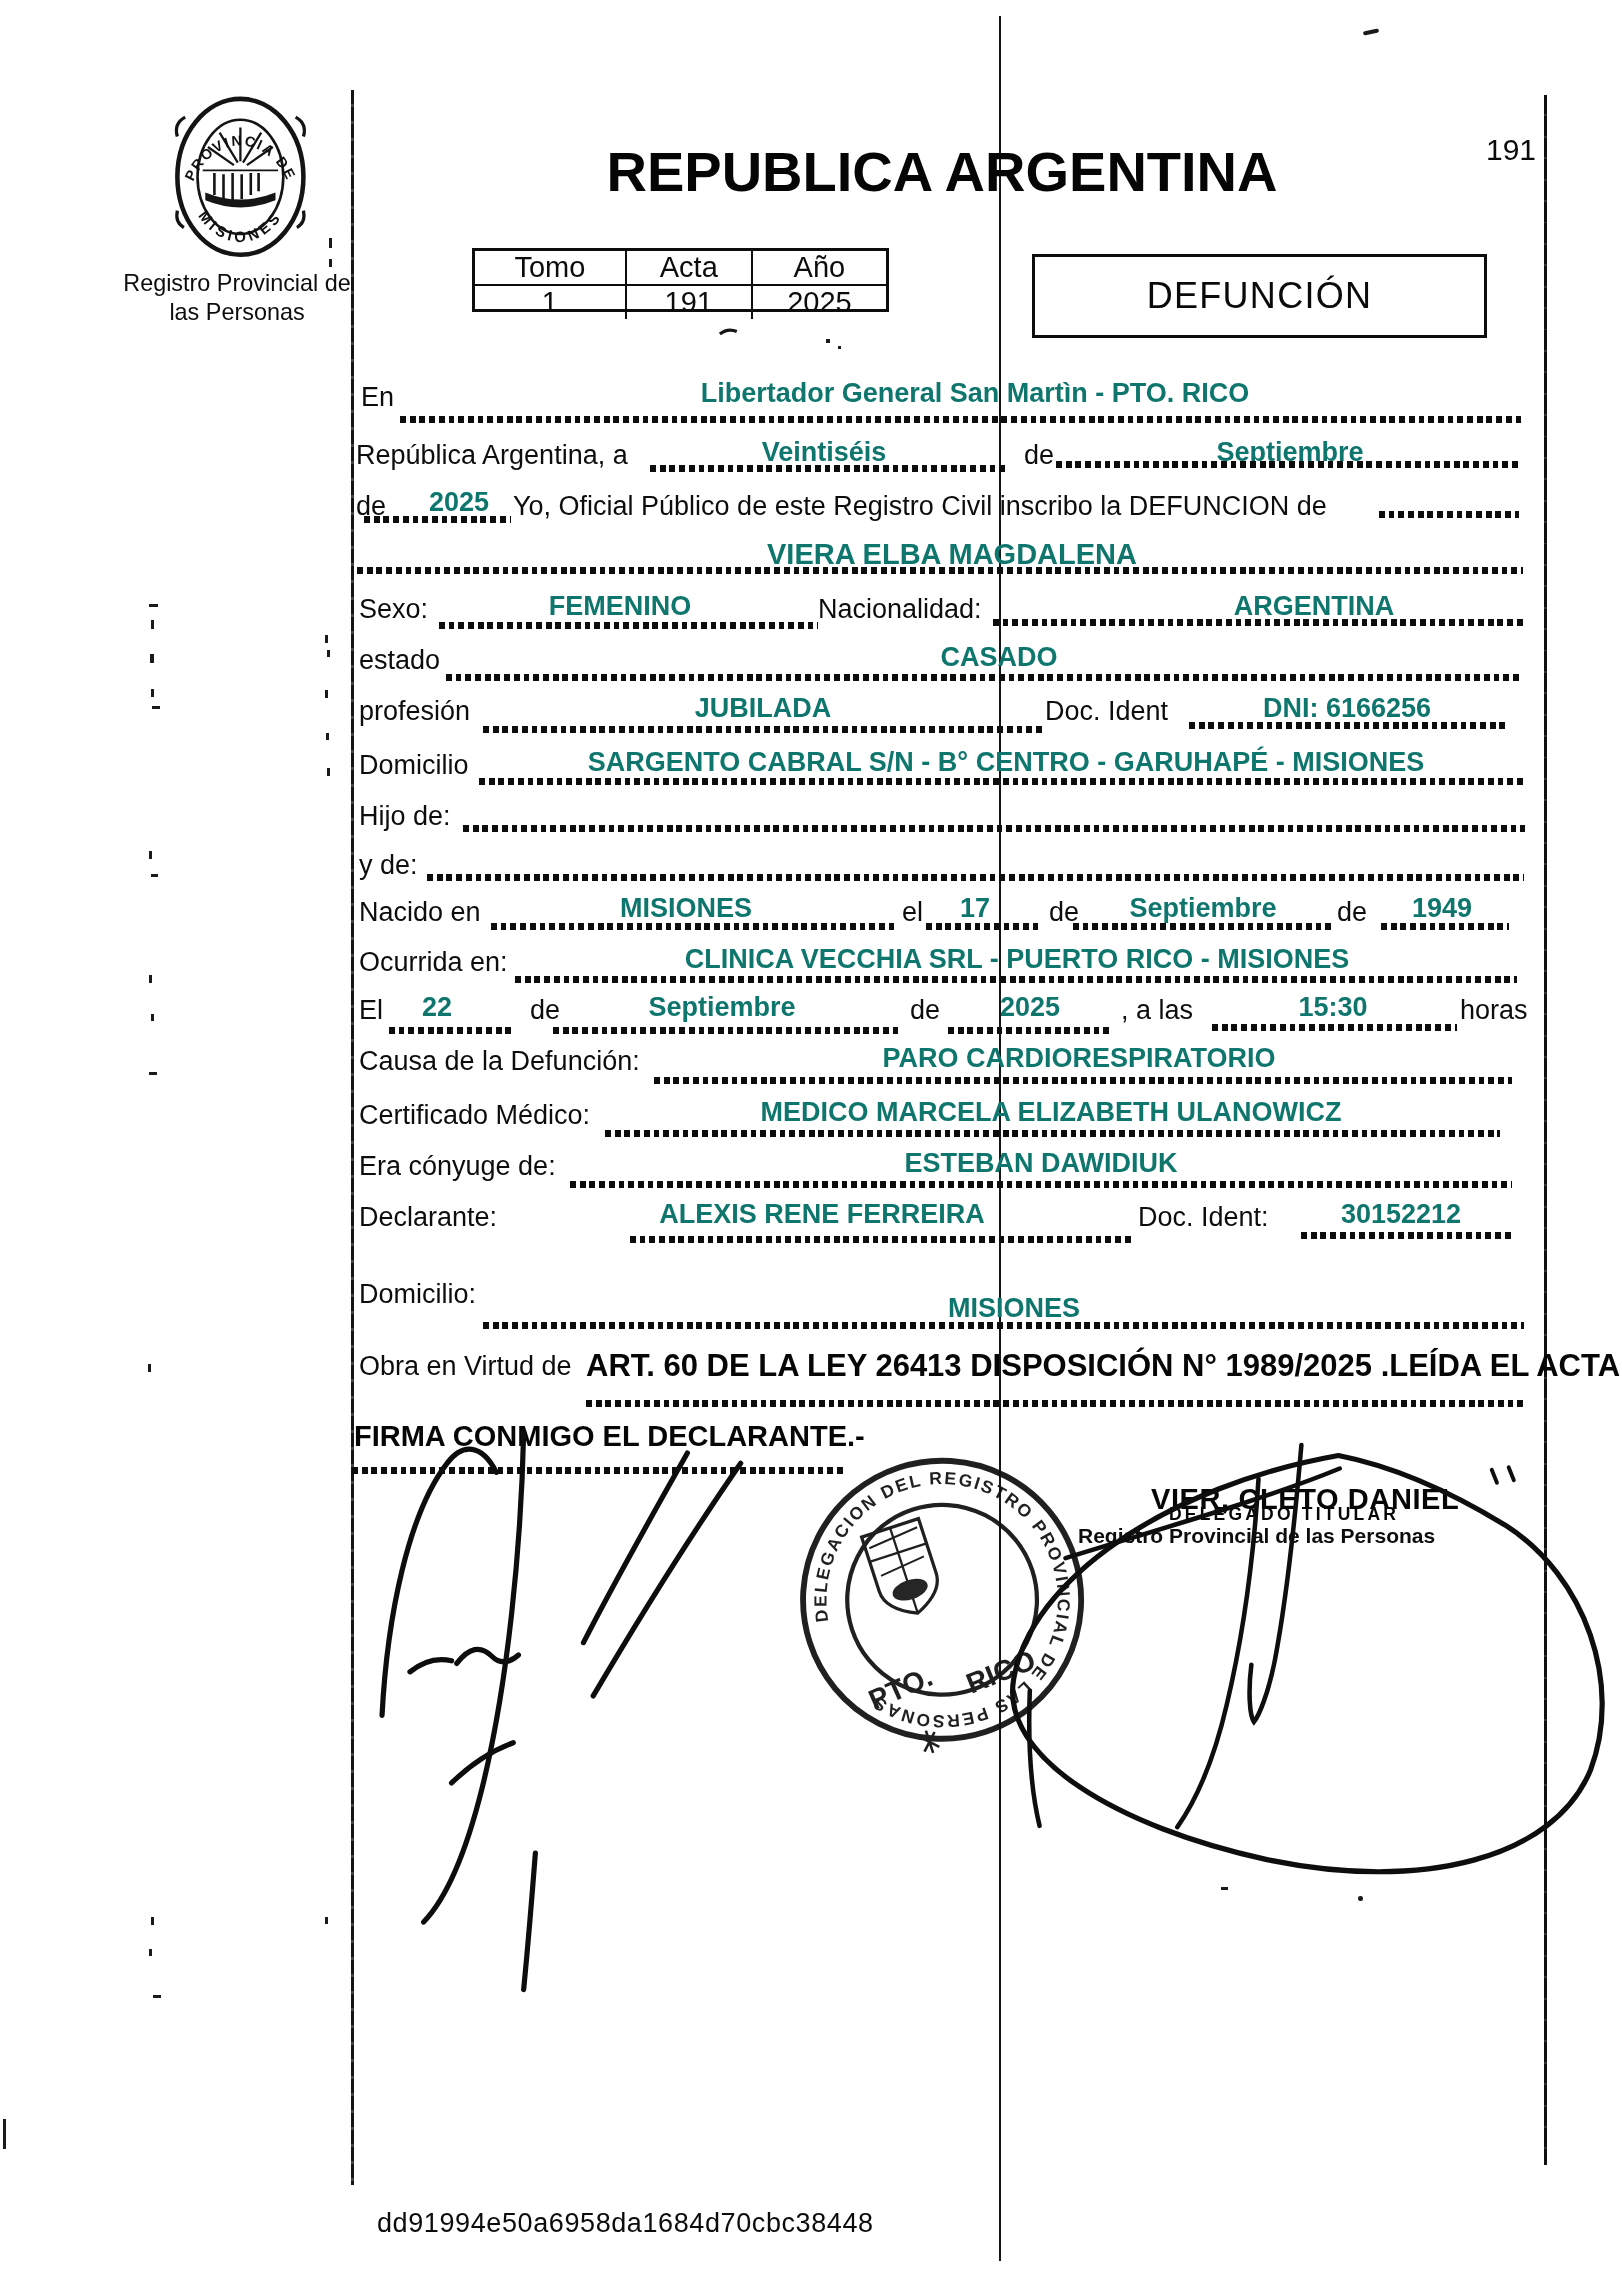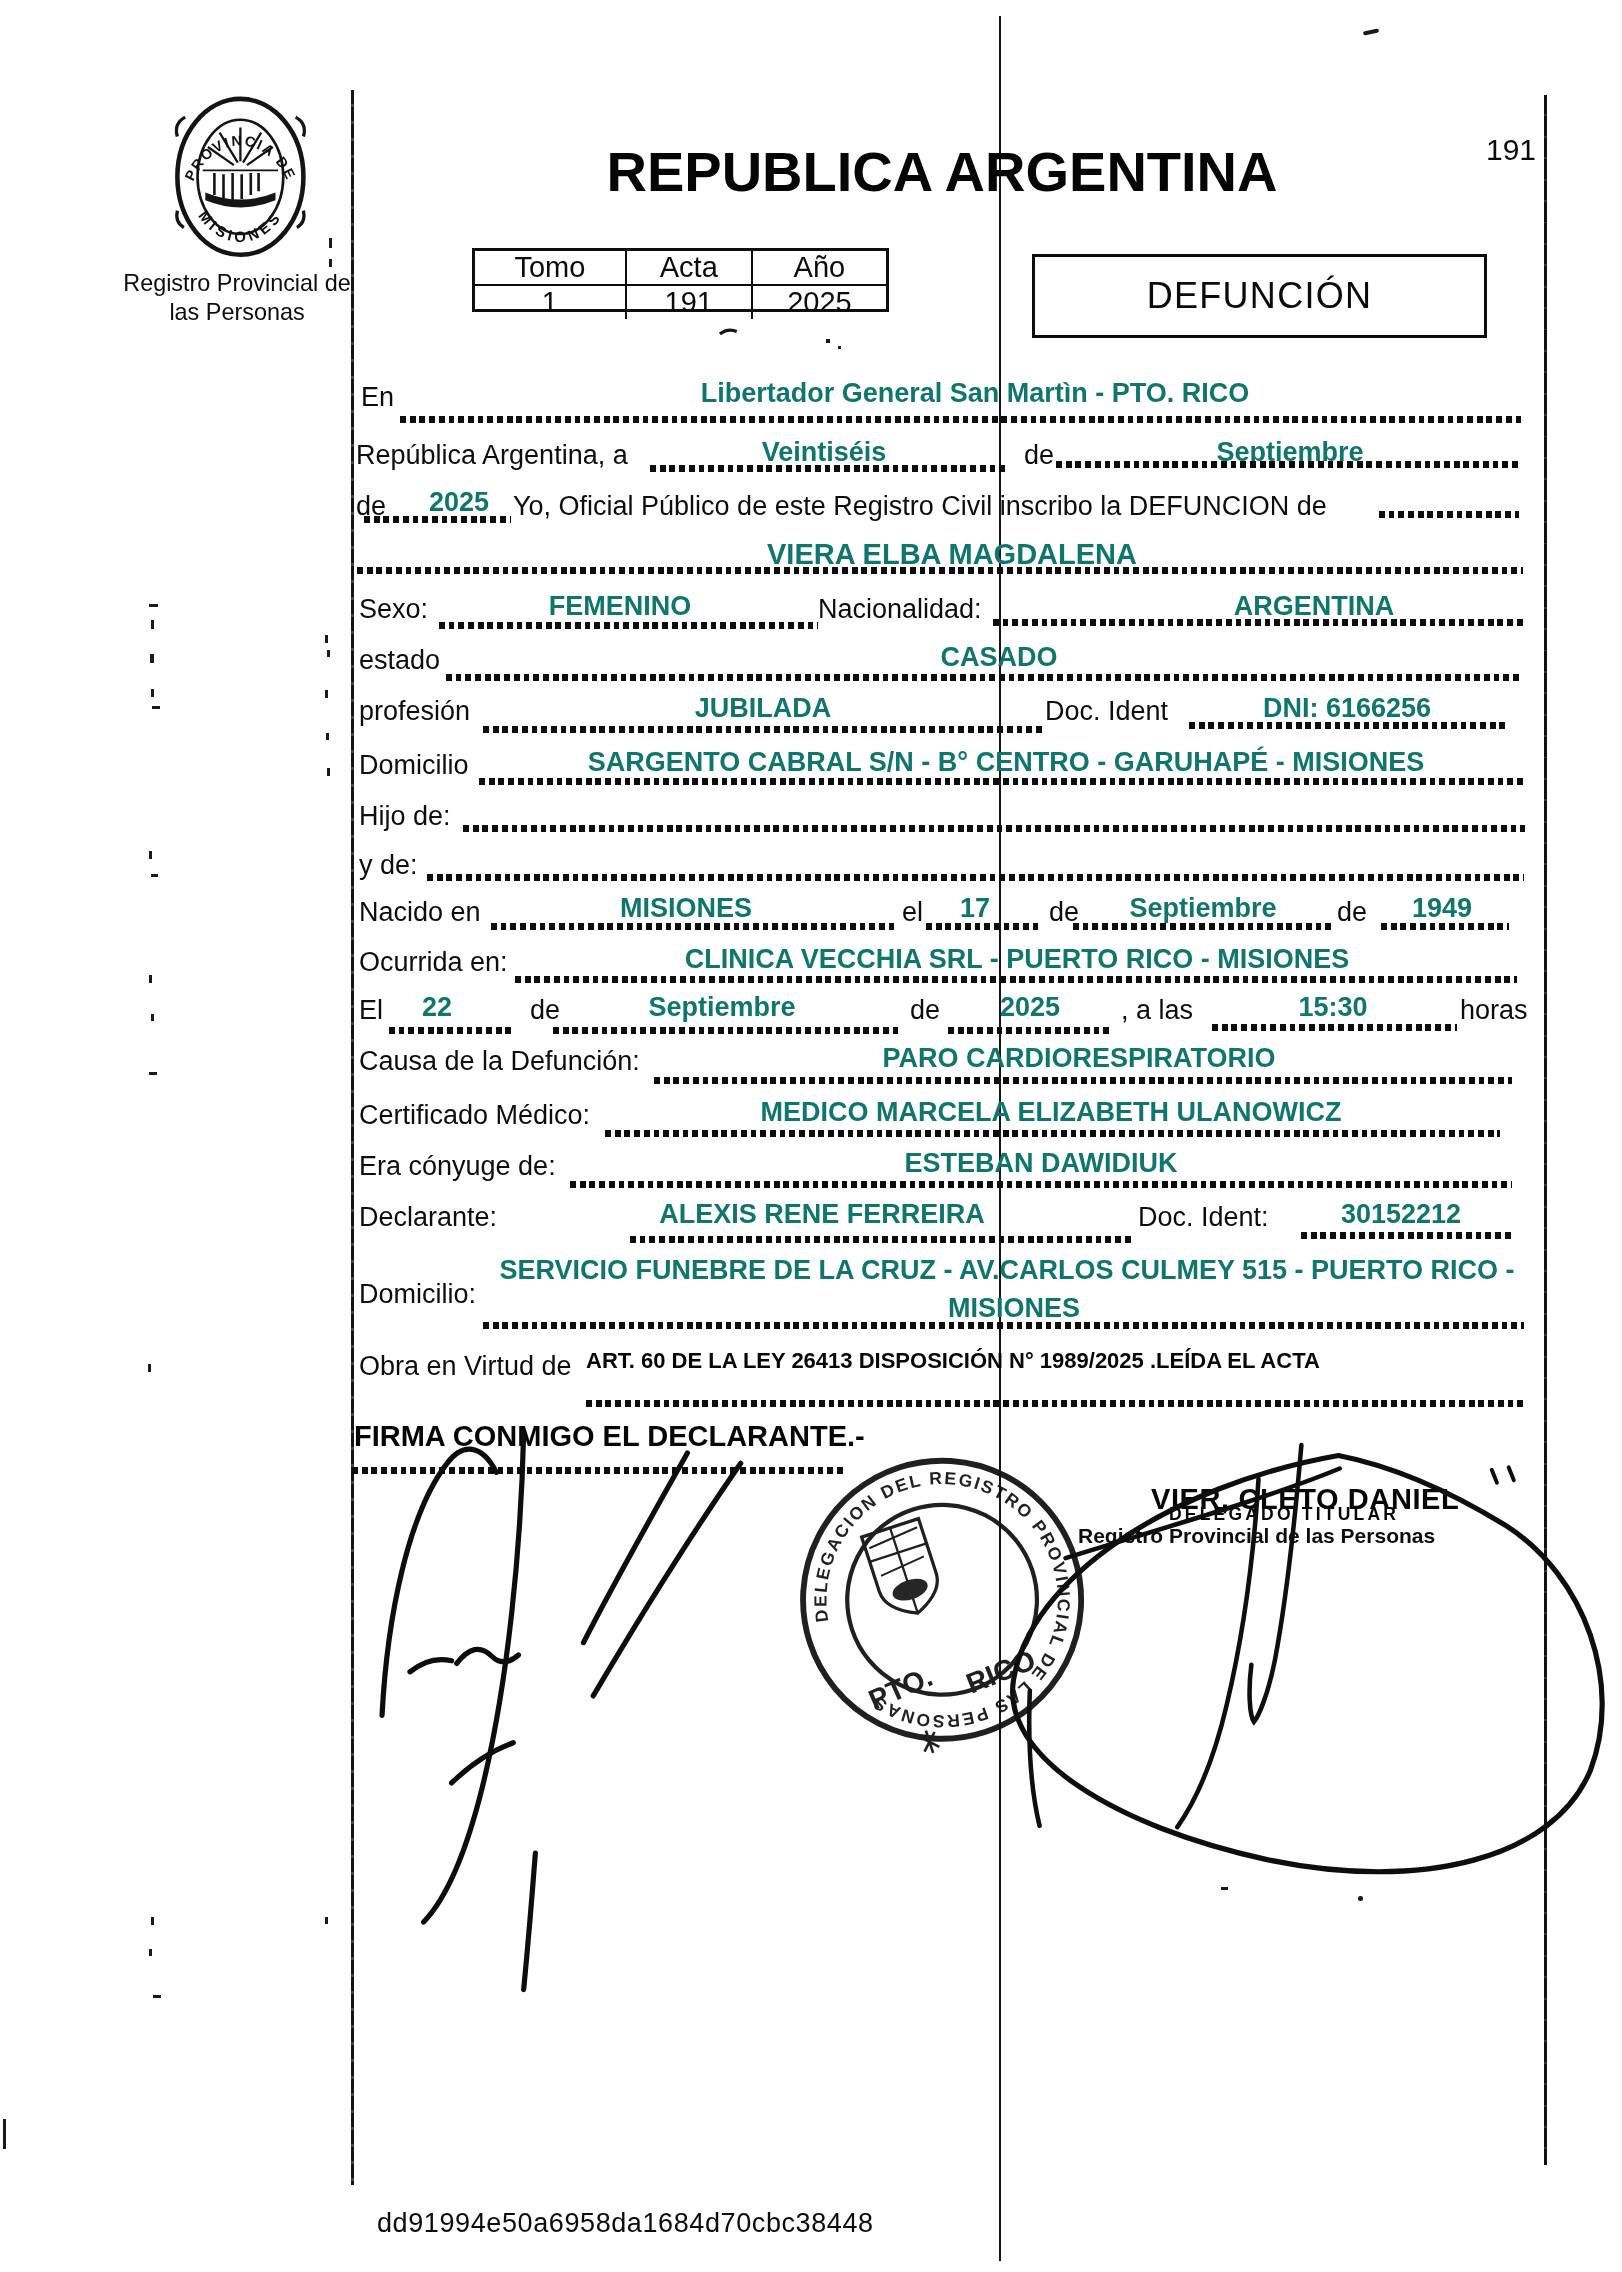--- a/index.html
+++ b/index.html
@@ -3,21 +3,21 @@
 <meta charset="utf-8">
 <style>
   html,body{margin:0;padding:0;background:#e8e8e8;}
   .page{
     position:relative;width:1623px;height:2273px;background:#ffffff;
     font-family:"Liberation Sans",sans-serif;color:#0c0c0c;overflow:hidden;
   }
   .lbl{position:absolute;font-size:27px;line-height:1.12;white-space:nowrap;color:#0d0d0d;}
   .val{position:absolute;font-weight:700;font-size:27px;line-height:1.12;white-space:nowrap;
        transform:translateX(-50%);color:#0f766e;}
-  .vall{position:absolute;font-weight:700;font-size:22px;line-height:1.12;white-space:nowrap;color:#060606;}
+  .vall{position:absolute;font-weight:700;font-size:31px;line-height:1.12;white-space:nowrap;color:#060606;}
   .dots{position:absolute;height:6.5px;
         background-image:repeating-linear-gradient(90deg,#0d0d0d 0 5.8px,transparent 5.8px 9.7px);}
   .vline{position:absolute;background:#161616;}
   .speck{position:absolute;background:#1a1a1a;}
   
   .regtable{position:absolute;left:472px;top:248px;width:417px;height:64px;
             border:3.2px solid #0d0d0d;box-sizing:border-box;display:grid;
             grid-template-columns:237fr 197fr 208fr;grid-template-rows:1fr 1fr;}
   .regtable .cell{border-right:2.6px solid #0d0d0d;border-bottom:2.6px solid #0d0d0d;
             display:flex;align-items:center;justify-content:center;font-size:29px;}
@@ -152,21 +152,20 @@
   <div class="val" style="left:1041px;top:1148px;">ESTEBAN DAWIDIUK</div>
   <div class="dots" style="left:570px;top:1181px;width:942px;"></div>
 
   <div class="lbl" style="left:359px;top:1202px;">Declarante:</div>
   <div class="val" style="left:822px;top:1199px;">ALEXIS RENE FERREIRA</div>
   <div class="lbl" style="left:1138px;top:1202px;">Doc. Ident:</div>
   <div class="val" style="left:1401px;top:1199px;">30152212</div>
   <div class="dots" style="left:630px;top:1236px;width:503px;"></div>
   <div class="dots" style="left:1301px;top:1232px;width:212px;"></div>
 
-  <div class="val" style="left:1007px;top:1255px;">SERVICIO FUNEBRE DE LA CRUZ - AV.CARLOS CULMEY 515 - PUERTO RICO -</div>
   <div class="lbl" style="left:359px;top:1279px;">Domicilio:</div>
   <div class="val" style="left:1014px;top:1293px;">MISIONES</div>
   <div class="dots" style="left:483px;top:1322px;width:1041px;"></div>
 
   <div class="lbl" style="left:359px;top:1351px;">Obra en Virtud de</div>
   <div class="vall" style="left:586px;top:1349px;">ART. 60 DE LA LEY 26413 DISPOSICIÓN N° 1989/2025 .LEÍDA EL ACTA</div>
   <div class="dots" style="left:586px;top:1400px;width:937px;"></div>
   <div class="vall" style="left:354px;top:1420px;font-size:29px;">FIRMA CONMIGO EL DECLARANTE.-</div>
   <div class="dots" style="left:352px;top:1467px;width:495px;"></div>
 

